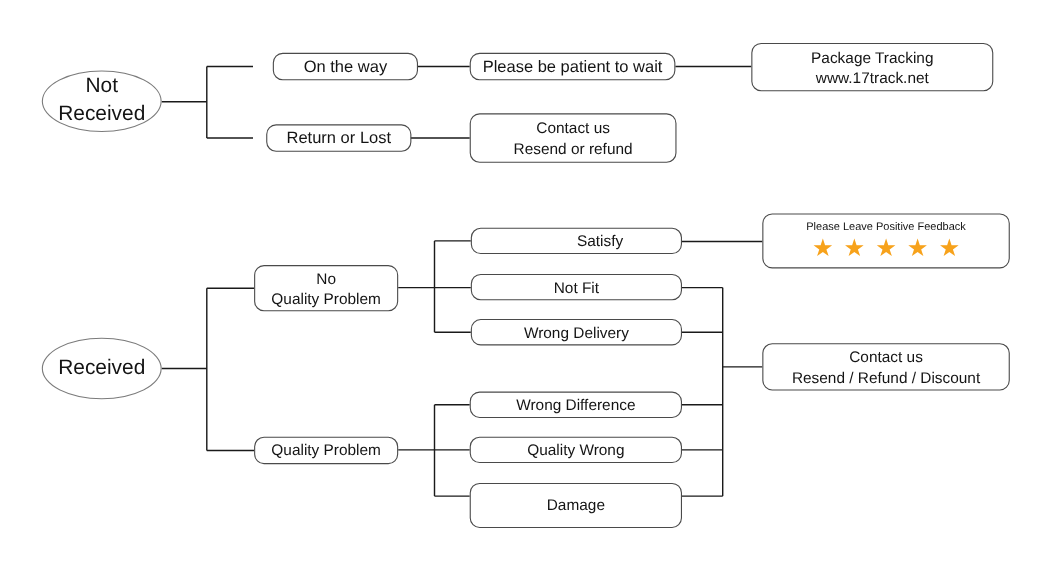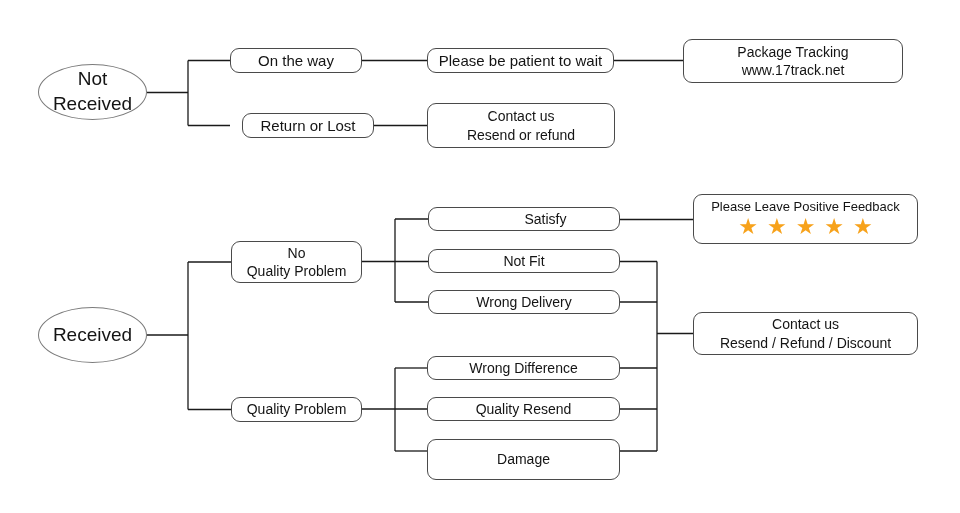--- a/index.html
+++ b/index.html
@@ -35,21 +35,21 @@
     line-height: 1.3;
     color: #141414;
     box-sizing: border-box;
   }
   .ellipse {
     border-radius: 50%;
     border: 1.1px solid #7b7b7b;
     font-size: 19px;
   }
   .lg { font-size: 15px; }
-  .feedback-label { font-size: 13px; line-height: 1.15; }
+  .feedback-label { font-size: 10px; line-height: 1.15; }
   .stars {
     font-size: 22px;
     line-height: 1;
     letter-spacing: 9px;
     color: #F7A21B;
     margin-top: 2px;
     text-indent: 9px; 
     white-space: nowrap;
   }
   .two-line span { display: block; }
@@ -98,21 +98,21 @@
 
   <div class="node ellipse two-line" style="left:38px; top:64px; width:109px; height:56px;">
     <span>Not</span>
     <span>Received</span>
   </div>
 
   <div class="node ellipse" style="left:38px; top:307px; width:109px; height:56px;">
     <span>Received</span>
   </div>
 
-  <div class="node lg" style="left:230px; top:48px; width:132px; height:25px;">
+  <div class="node lg" style="left:248px; top:48px; width:132px; height:25px;">
     <span>On the way</span>
   </div>
 
   <div class="node lg" style="left:427px; top:48px; width:187px; height:25px;">
     <span>Please be patient to wait</span>
   </div>
 
   <div class="node two-line" style="left:683px; top:39px; width:220px; height:44px;">
     <span>Package Tracking</span>
     <span>www.17track.net</span>
@@ -146,21 +146,21 @@
 
   <div class="node" style="left:428px; top:290px; width:192px; height:24px;">
     <span>Wrong Delivery</span>
   </div>
 
   <div class="node" style="left:427px; top:356px; width:193px; height:24px;">
     <span>Wrong Difference</span>
   </div>
 
   <div class="node" style="left:427px; top:397px; width:193px; height:24px;">
-    <span>Quality Resend</span>
+    <span>Quality Wrong</span>
   </div>
 
   <div class="node" style="left:427px; top:439px; width:193px; height:41px;">
     <span>Damage</span>
   </div>
 
   <div class="node" style="left:693px; top:194px; width:225px; height:50px;">
     <span class="feedback-label">Please Leave Positive Feedback</span>
     <span class="stars">★★★★★</span>
   </div>

